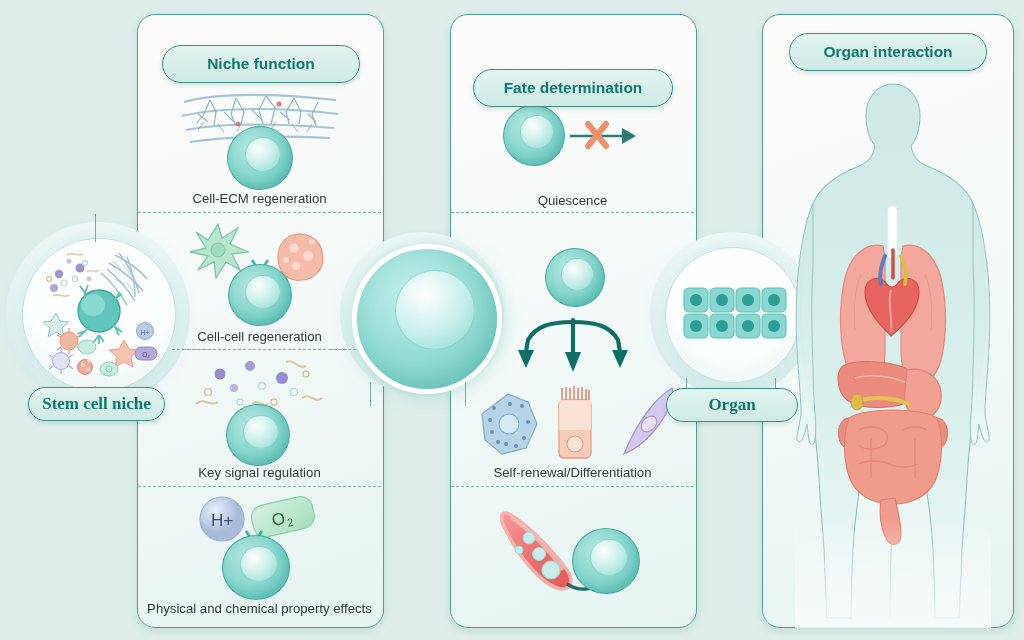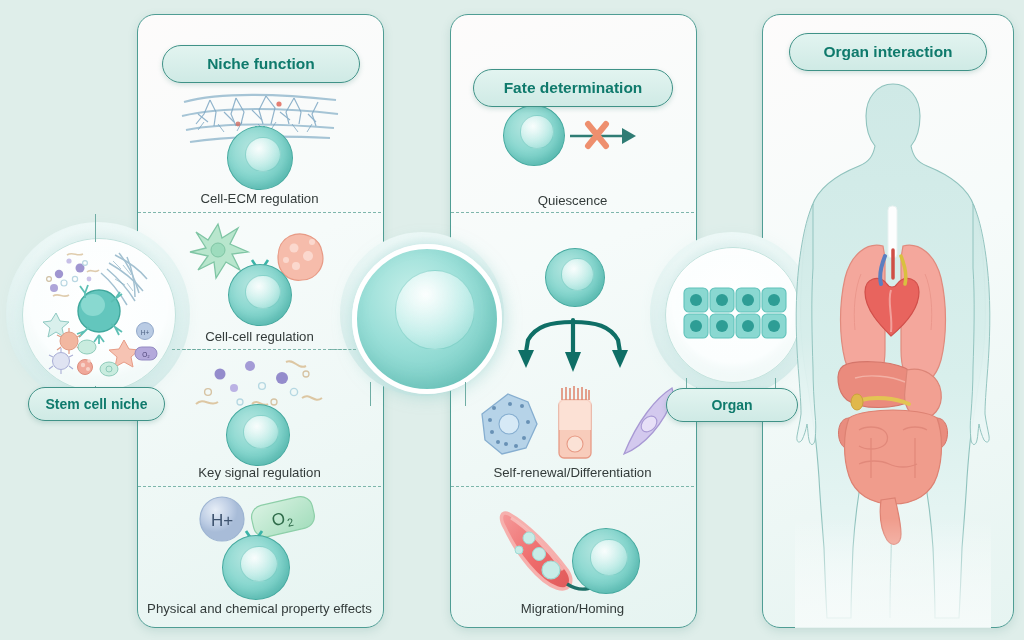--- a/index.html
+++ b/index.html
@@ -26,21 +26,21 @@
     display:flex;align-items:center;justify-content:center;
     background:linear-gradient(180deg,#e2f4f0 0%,#cfeae5 100%);
     border:1.3px solid #3f9287;
     border-radius:999px;
     color:#0f7a6c;
     box-shadow:0 2px 5px rgba(60,130,120,.22);
     white-space:nowrap;
     z-index:30;
   }
   .pill.title{font-size:15.5px;font-weight:bold;height:36px;}
-  .pill.node{font-size:14px;font-weight:bold;height:32px;}
+  .pill.node{font-size:17px;font-weight:bold;height:32px;font-family:Liberation Serif, serif;}
 
   #title-niche{left:162px;top:45px;width:196px;text-align:right;}
   #title-fate{left:473px;top:33px;width:198px;margin-top:36px;}
   #title-organ{left:789px;top:33px;width:196px;}
   #lbl-niche{left:28px;top:387px;width:135px;}
   #lbl-stemcell{left:352px;top:389px;width:131px;}
   #lbl-tissue{left:666px;top:388px;width:130px;}
 
   .divider{position:absolute;border-top:1.6px dashed #6aab9f;opacity:.85;}
   .caption{
@@ -207,21 +207,21 @@
         <circle cx="99" cy="24" r="2.6" fill="#e0685a" opacity=".85"></circle>
         <circle cx="58" cy="44" r="2.4" fill="#d06a5f" opacity=".8"></circle>
       </g>
 
       <g stroke="#57c0b6" stroke-width="2" fill="none">
         <path d="M76 46 L78 74 M84 46 L82 74"></path>
       </g>
     </svg>
   </div>
   <div class="cell" style="left:227px;top:126px;width:64px;height:62px;"></div>
-  <div class="caption" style="left:138px;top:191px;width:243px;">Cell-ECM regulation</div>
+  <div class="caption" style="left:138px;top:191px;width:243px;">Cell-ECM regeneration</div>
 
   <div class="sec" style="left:186px;top:222px;">
     <svg width="150" height="110" viewBox="0 0 150 110">
 
       <path d="M22 18 L10 10 L20 26 L4 30 L22 34 L12 48 L28 40 L30 56 L40 40 L54 48 L46 32 L62 30 L44 22 L52 6 L36 16 L32 2 Z" fill="#b8e6cd" stroke="#7fc5a4" stroke-width="1.3"></path>
       <circle cx="32" cy="28" r="7" fill="#9ddcbd" stroke="#7fc5a4" stroke-width="1"></circle>
 
       <path d="M104 14 C118 8 134 16 136 30 C140 44 130 58 116 58 C102 60 92 50 92 36 C92 24 96 18 104 14 Z" fill="#f6bcab" stroke="#e79a85" stroke-width="1.2"></path>
       <g fill="#fcdcd2" opacity=".9">
         <circle cx="108" cy="26" r="4.5"></circle>
@@ -230,21 +230,21 @@
           <circle cx="126" cy="20" r="3"></circle>
         <circle cx="100" cy="38" r="3"></circle>
       </g>
 
       <g stroke="#3ab4a8" stroke-width="2.6" fill="none">
         <path d="M74 50 L74 66 M74 50 L66 38 M74 50 L82 38"></path>
       </g>
     </svg>
   </div>
   <div class="cell" style="left:228px;top:264px;width:62px;height:60px;"></div>
-  <div class="caption" style="left:138px;top:329px;width:243px;">Cell-cell regulation</div>
+  <div class="caption" style="left:138px;top:329px;width:243px;">Cell-cell regeneration</div>
 
   <div class="sec" style="left:190px;top:358px;">
     <svg width="140" height="100" viewBox="0 0 140 100">
       <g>
         <circle cx="30" cy="16" r="5.5" fill="#8a7fc6" opacity=".9"></circle>
         <circle cx="60" cy="8" r="5" fill="#9b90d2" opacity=".9"></circle>
         <circle cx="92" cy="20" r="6" fill="#8a7fc6" opacity=".9"></circle>
         <circle cx="44" cy="30" r="4" fill="#b1a6e0" opacity=".85"></circle>
         <circle cx="18" cy="34" r="3.4" fill="none" stroke="#d6c3a3" stroke-width="1.4"></circle>
         <circle cx="72" cy="28" r="3.4" fill="none" stroke="#b6d8e2" stroke-width="1.4"></circle>
@@ -392,21 +392,20 @@
         <circle cx="32" cy="30" r="6" fill="#c8ece7" stroke="#9ddcd5" stroke-width="1"></circle>
         <circle cx="22" cy="42" r="4" fill="#c8ece7" stroke="#9ddcd5" stroke-width="1"></circle>
         <circle cx="42" cy="46" r="6.5" fill="#c8ece7" stroke="#9ddcd5" stroke-width="1"></circle>
         <circle cx="54" cy="62" r="9" fill="#c8ece7" stroke="#9ddcd5" stroke-width="1.2"></circle>
       </g>
       <path d="M70 76 C86 86 98 80 106 70" stroke="#1d6f67" stroke-width="3.4" fill="none"></path>
       <path d="M100 62 L112 68 L100 76 Z" fill="#1d6f67"></path>
     </svg>
   </div>
   <div class="cell" style="left:572px;top:528px;width:66px;height:64px;"></div>
-  <div class="caption" style="left:451px;top:601px;width:243px;">Migration/Homing</div>
 
   <div class="glow-circle" style="left:650px;top:232px;width:164px;height:164px;"></div>
   <div class="ring" style="left:665px;top:247px;width:134px;height:134px;">
     <svg width="134" height="134" viewBox="0 0 134 134">
       <g>
         <rect x="18" y="40" width="24" height="24" rx="5" fill="#8ad8d1" stroke="#5fc2ba" stroke-width="1.1"></rect>
         <circle cx="30" cy="52" r="6" fill="#2e9d95"></circle>
         <rect x="44" y="40" width="24" height="24" rx="5" fill="#8ad8d1" stroke="#5fc2ba" stroke-width="1.1"></rect>
         <circle cx="56" cy="52" r="6" fill="#2e9d95"></circle>
         <rect x="70" y="40" width="24" height="24" rx="5" fill="#8ad8d1" stroke="#5fc2ba" stroke-width="1.1"></rect>

